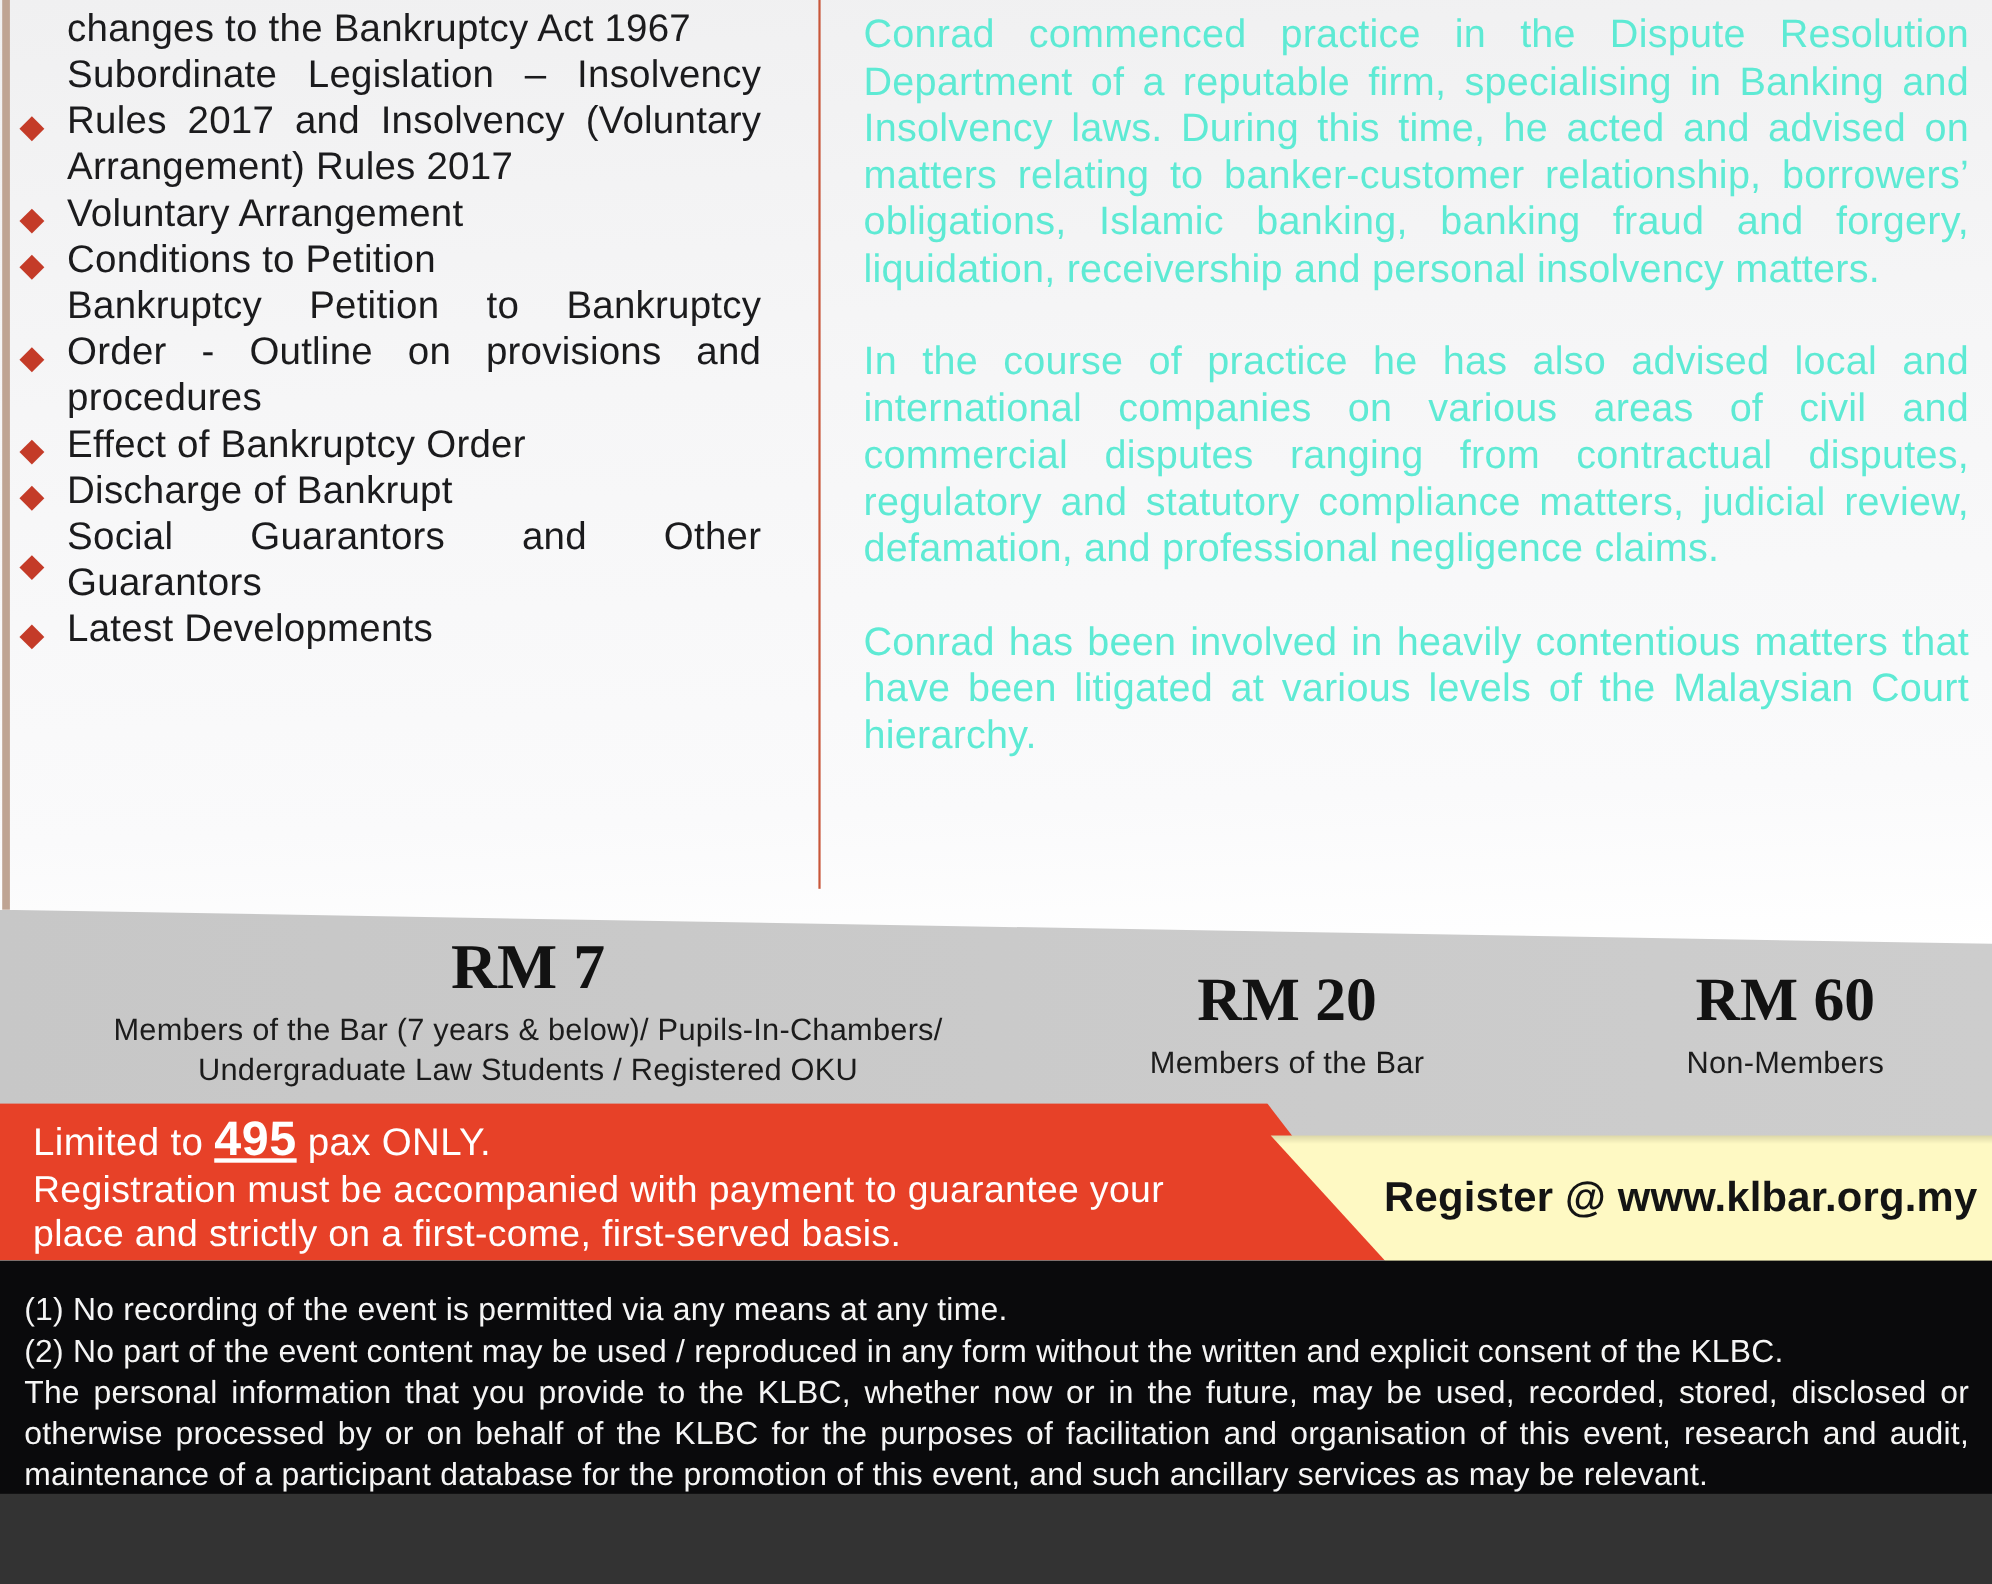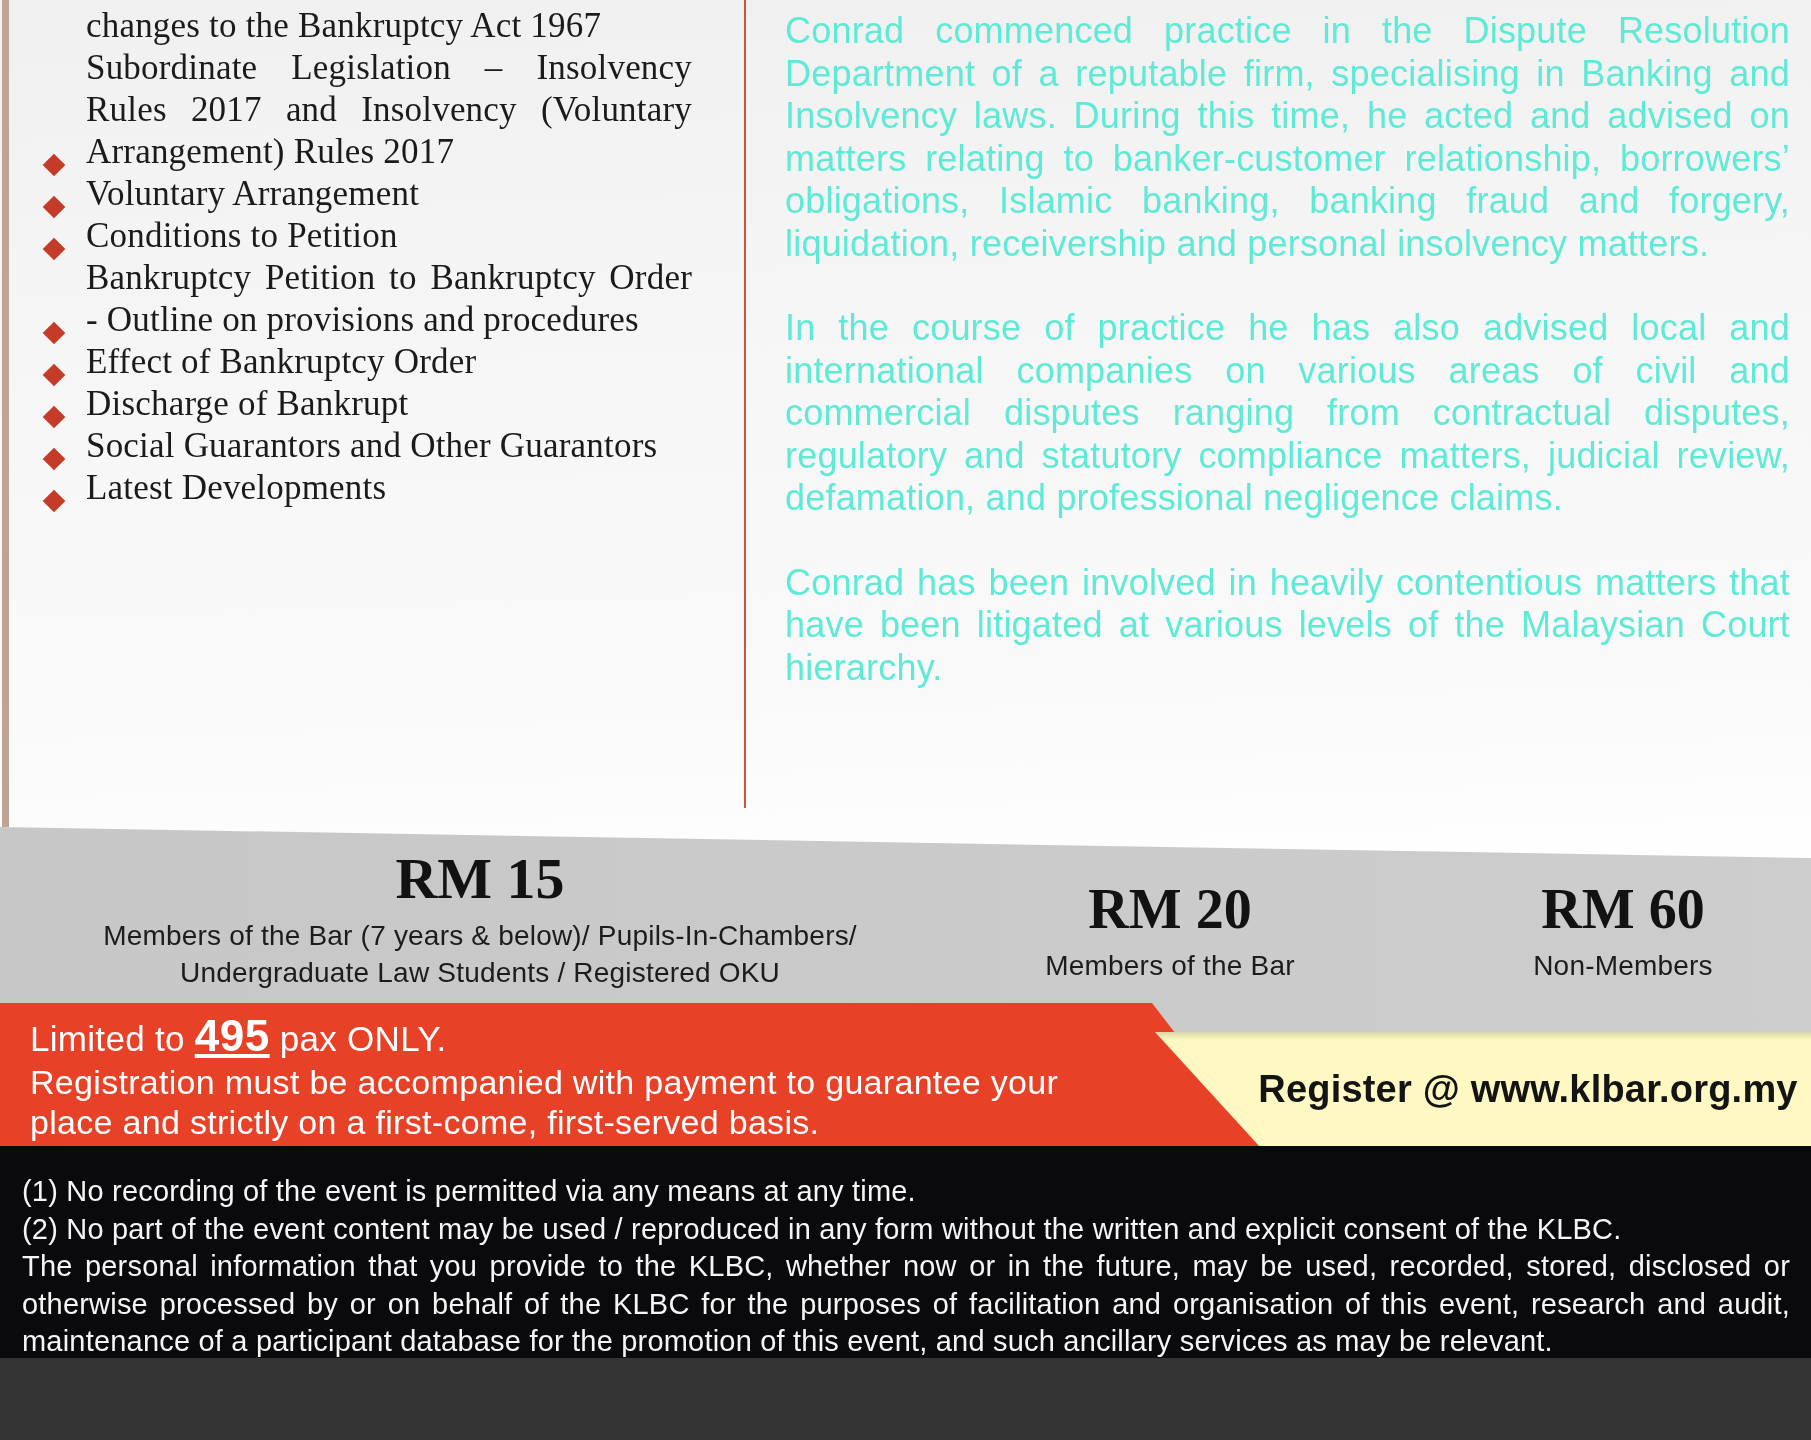--- a/index.html
+++ b/index.html
@@ -11,21 +11,21 @@
   
   .paper{
     position:absolute;left:0;top:0;width:1811px;height:872px;
     background:linear-gradient(178deg,#f0f0f1 0%,#f6f6f7 40%,#fafafb 82%,#ffffff 99%);
   }
   .paper-edge{position:absolute;left:2px;top:0;width:7px;height:827px;background:#bfa493;}
   .col-divider{position:absolute;left:744px;top:0;width:2px;height:808px;background:#c8573a;}
 
   
   .topics{position:absolute;left:0;top:5px;width:692px;color:#1b1b1d;}
-  .topic-row{display:flex;align-items:flex-end;padding-left:45px;font-family:Liberation Serif, serif;}
+  .topic-row{display:flex;align-items:center;padding-left:20px;}
   .topic-bullet{flex:none;width:16px;height:16px;background:#c43b28;transform:rotate(45deg);
     margin:13px 24px 0 1px;}
   .topic-row.no-bullet .topic-bullet{visibility:hidden;}
   .topic-text{flex:1;font-size:35px;line-height:42px;text-align:justify;letter-spacing:.2px;}
 
   
   .bio{position:absolute;left:785px;top:10px;width:1005px;color:#5eead4;}
   .bio p{margin:0 0 42px 0;font-size:36px;line-height:42.5px;text-align:justify;letter-spacing:.2px;}
 
   
@@ -124,21 +124,21 @@
 
   <div class="bio">
     <p>Conrad commenced practice in the Dispute Resolution Department of a reputable firm, specialising in Banking and Insolvency laws. During this time, he acted and advised on matters relating to banker-customer relationship, borrowers’ obligations, Islamic banking, banking fraud and forgery, liquidation, receivership and personal insolvency matters.</p>
     <p>In the course of practice he has also advised local and international companies on various areas of civil and commercial disputes ranging from contractual disputes, regulatory and statutory compliance matters, judicial review, defamation, and professional negligence claims.</p>
     <p>Conrad has been involved in heavily contentious matters that have been litigated at various levels of the Malaysian Court hierarchy.</p>
   </div>
 
   <div class="band"></div>
 
   <div class="tier tier-1">
-    <div class="tier-price">RM 15</div>
+    <div class="tier-price">RM 7</div>
     <div class="tier-audience">Members of the Bar (7 years &amp; below)/ Pupils-In-Chambers/ Undergraduate Law Students / Registered OKU</div>
   </div>
   <div class="tier tier-2">
     <div class="tier-price">RM 20</div>
     <div class="tier-audience">Members of the Bar</div>
   </div>
   <div class="tier tier-3">
     <div class="tier-price">RM 60</div>
     <div class="tier-audience">Non-Members</div>
   </div>

